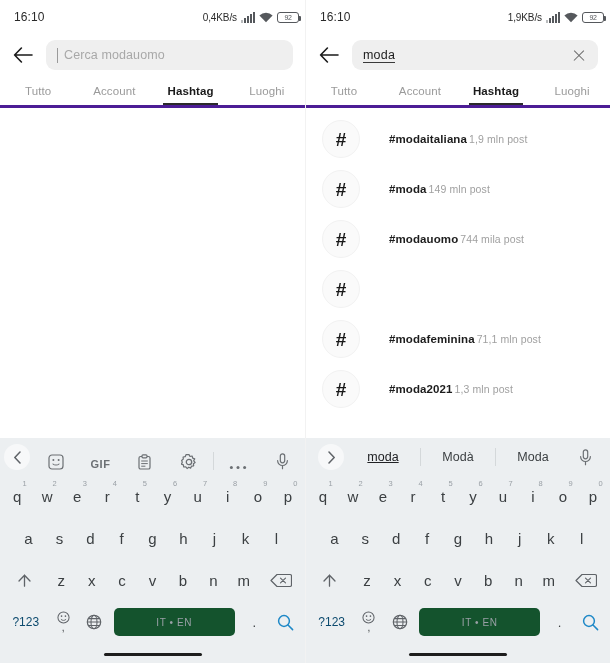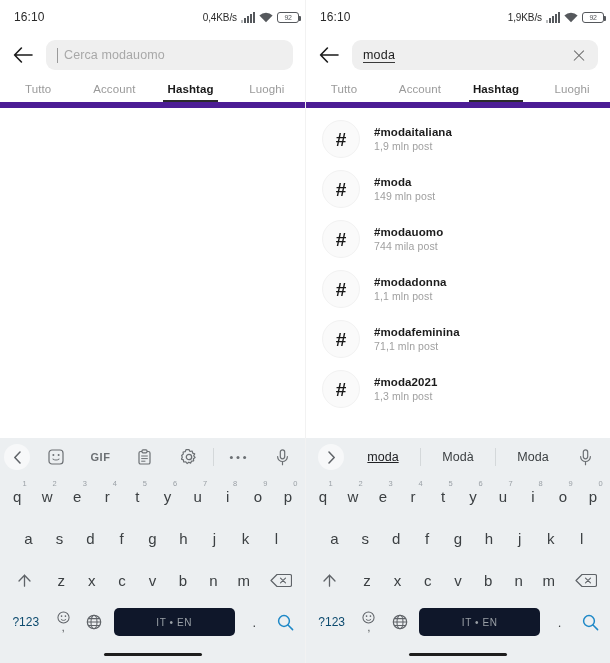--- a/index.html
+++ b/index.html
@@ -46,47 +46,47 @@
   .sb-val { font-size: 12.5px; color: #1c1c1c; letter-spacing: .2px;
             border-bottom: 1.2px solid #3a3a3a; line-height: 14px; }
   .sb-clear { margin-left: auto; width: 16px; height: 16px; position: relative; opacity: .8;}
   .sb-clear:before, .sb-clear:after { content:""; position:absolute; left:1px; top:7.5px;
         width:14px; height:1.3px; background:#4a4a4a; }
   .sb-clear:before { transform: rotate(45deg); }
   .sb-clear:after { transform: rotate(-45deg); }
 
   
   .tabs { height: 32px; flex: 0 0 32px; display: flex; align-items: stretch;
-          border-bottom: 6px solid #4c1d95; position: relative; }
+          border-bottom: 3px solid #4c1d95; position: relative; }
   .tab { flex: 1; display: flex; align-items: center; justify-content: center;
          font-size: 11.5px; color: #9a9a9a; letter-spacing: .1px; position: relative; }
   .tab.active { color: #1a1a1a; font-weight: bold; }
   .tab.active:after { content:""; position:absolute; bottom:0; left:14%; right:14%;
          height:1.8px; background:#2b2b2b; }
 
   
   .results { flex: 1 1 auto; overflow: hidden; padding-top: 6px; }
   .results.empty { background:#fff; }
   .row { height: 50px; display: flex; align-items: center; padding: 0 0 0 16px; gap: 14px; }
   .hash-ic { width: 38px; height: 38px; border-radius: 50%; background: #fafafa;
              border: 1px solid #f2f2f2; display: flex; align-items: center; justify-content: center;
              flex: 0 0 38px; }
   .hash-ic span { font-size: 19px; color: #171717; font-weight: bold; line-height: 1;
                   font-family: "Liberation Sans", sans-serif; }
-  .row-txt { display: flex; flex-direction: column; gap: 2px; }
+  .row-txt { display: flex; flex-direction: row; gap: 2px; margin-left: 15px; }
   .row-title { font-size: 11.5px; color: #1c1c1c; font-weight: bold; letter-spacing: .1px; }
   .row-sub { font-size: 10.5px; color: #a0a0a0; letter-spacing: .1px; }
 
   
   .kb { flex: 0 0 207px; background: #eceff1; display: flex; flex-direction: column;
         padding-bottom: 2px; }
   .kb-top { height: 38px; display: flex; align-items: center; }
 
   
-  .kb-tools { width: 100%; display: flex; align-items: center; padding: 0 0; }
+  .kb-tools { width: 100%; display: flex; align-items: flex-end; padding: 0 0; }
   .tool { flex: 1; display: flex; align-items: center; justify-content: center;
           color: #6b6f73; font-size: 13px; }
   .tool.circle { flex: 0 0 34px; }
   .circ { width: 26px; height: 26px; border-radius: 50%; background: #f7f8f9;
           display: flex; align-items: center; justify-content: center; }
   .divider-v { width: 1px; height: 18px; background: #d4d8da; flex: 0 0 1px; margin: 0 2px; }
 
   
   .kb-sugg { width: 100%; display: flex; align-items: center; padding: 0 8px; }
   .sugg { flex: 1; display: flex; align-items: center; justify-content: center;
@@ -94,21 +94,21 @@
   .sugg.cur { text-decoration: underline; color:#202124; }
 
   .kb-row { display: flex; flex: 1; align-items: stretch; padding: 0 2px; }
   .key { flex: 1; display: flex; align-items: center; justify-content: center;
          position: relative; font-size: 15px; color: #3c4043; }
   .key sup { position: absolute; top: 3px; margin-left: 15px; font-size: 7.5px; color: #9aa0a6;
              font-weight: normal; }
   .key.sp { flex: 1.45; }
   .key.sp2 { flex: 1.4; }
   .space { flex: 3.9; display: flex; align-items: center; justify-content: center;
-           background: #0f172a; border-radius: 5px; margin: 7px 4px; font-size: 10px;
+           background: #14532d; border-radius: 5px; margin: 7px 4px; font-size: 10px;
            color: #9aa0a6; letter-spacing: .6px; }
   .key.num { font-size: 12px; color: #0c4a6e; }
   .key.dot { font-size: 13px; }
   .key.search { color: #1e88c7; }
   .row-lower { padding: 0 13px; }
   .row-bottom { padding: 0 4px; }
   .emoji-key { display:flex; flex-direction:column; align-items:center; justify-content:center; line-height:1;}
   .emoji-key .cm { font-size: 10px; color:#3c4043; margin-top:-1px; }
 
   
@@ -393,24 +393,20 @@
           </div>
         <div class="row-txt">
           <div class="row-title">#modauomo</div>
           <div class="row-sub">744 mila post</div>
         </div>
       </div>
       <div class="row">
         <div class="hash-ic">
             <span>#</span>
           </div>
-        <div class="row-txt">
-          <div class="row-title">#modadonna</div>
-          <div class="row-sub">1,1 mln post</div>
-        </div>
       </div>
       <div class="row">
         <div class="hash-ic">
             <span>#</span>
           </div>
         <div class="row-txt">
           <div class="row-title">#modafeminina</div>
           <div class="row-sub">71,1 mln post</div>
         </div>
       </div>

